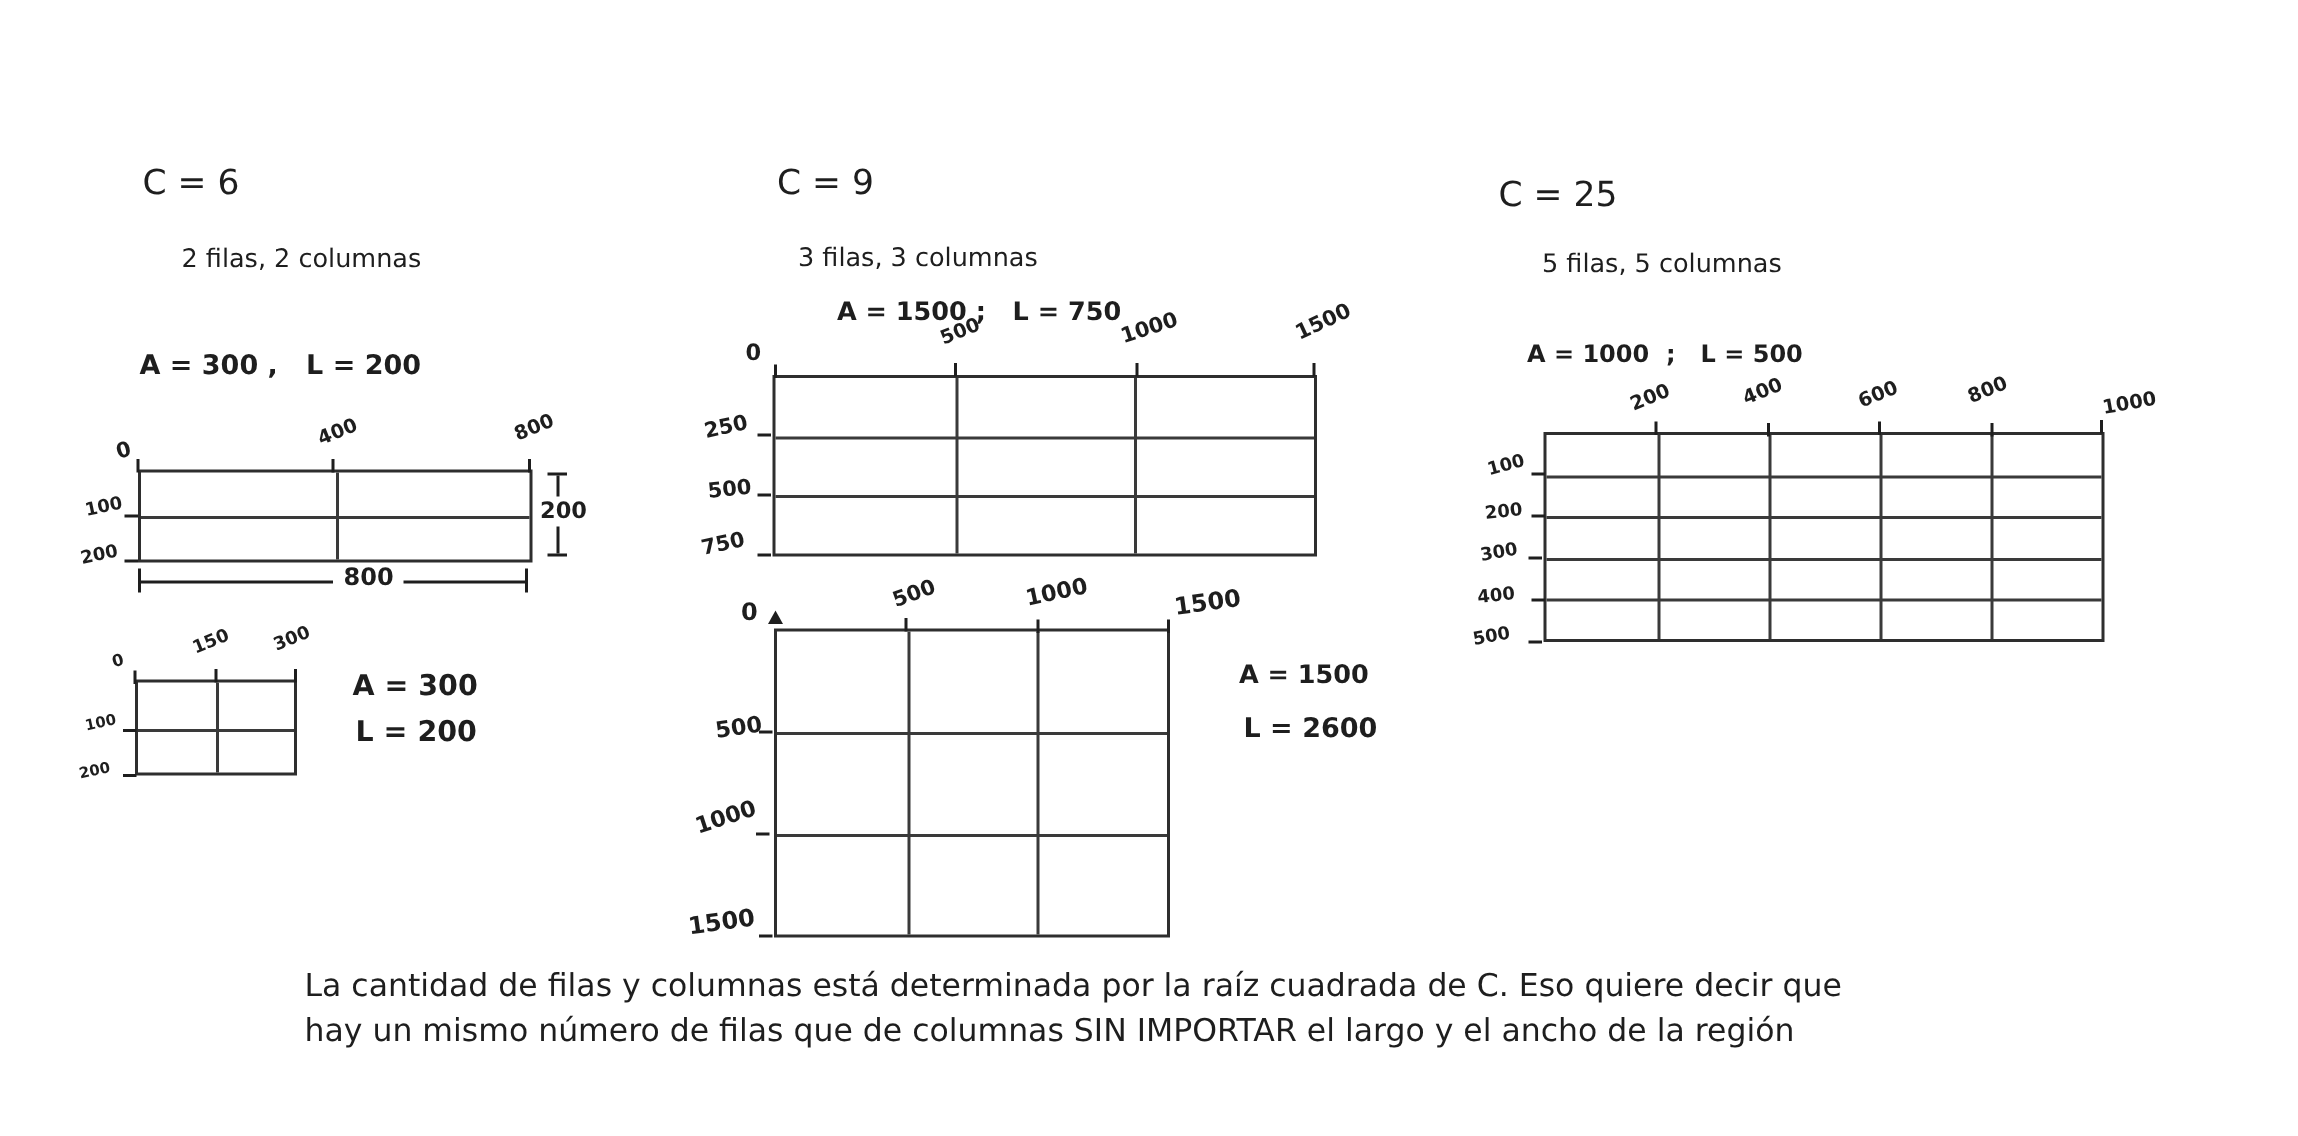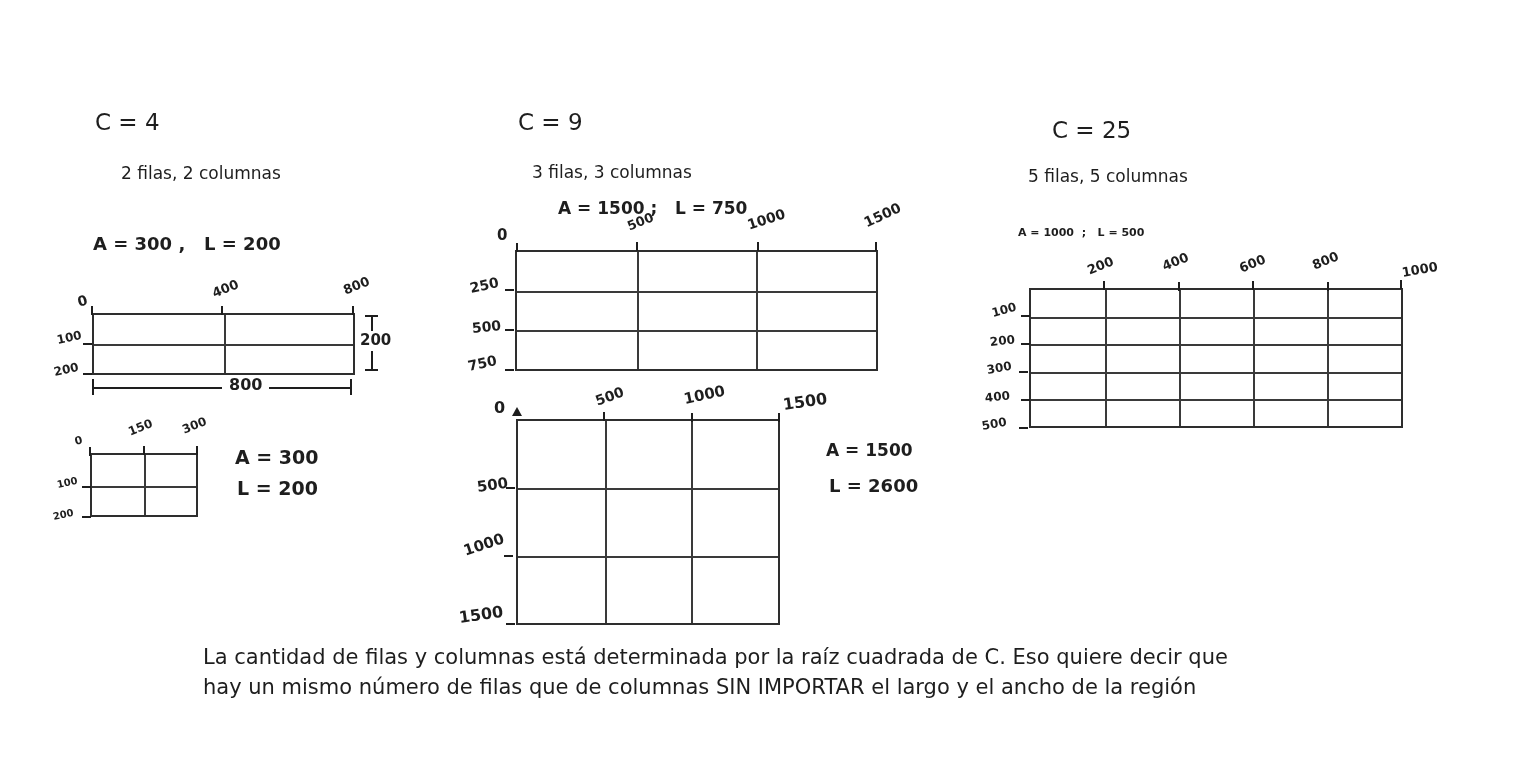--- a/index.html
+++ b/index.html
@@ -30,21 +30,21 @@
   .sub { font-size:17px; }
   .params { font-size:18px; font-weight:bold; }
   .footer { font-size:21px; }
 </style>
 </head>
 <body>
 
 <div class="page">
 
 
-  <div class="lbl heading" style="left:95px;top:110px">C = 4</div>
+  <div class="lbl heading" style="left:95px;top:110px">C = 6</div>
   <div class="lbl sub" style="left:121px;top:164px">2 filas, 2 columnas</div>
   <div class="lbl params" style="left:93px;top:234px">A = 300 ,   L = 200</div>
 
   <div class="grid-box" style="left:92px;top:313px;width:263px;height:62px">
     <div class="vline" style="left:50%"></div>
     <div class="hline" style="top:50%"></div>
   </div>
   <i class="tkv" style="left:91px;top:306px"></i>
   <i class="tkv" style="left:221px;top:306px"></i>
   <i class="tkv" style="left:352px;top:306px"></i>
@@ -125,23 +125,23 @@
   <div class="lbl num" style="left:494px;top:399px;font-size:16px">0</div>
   <div class="lbl num rot" style="left:596px;top:394px;font-size:14px;transform:rotate(-20deg)">500</div>
   <div class="lbl num rot" style="left:684px;top:391px;font-size:15px;transform:rotate(-12deg)">1000</div>
   <div class="lbl num rot" style="left:783px;top:396px;font-size:16px;transform:rotate(-8deg)">1500</div>
   <div class="lbl num rot" style="left:477px;top:479px;font-size:15px;transform:rotate(-8deg)">500</div>
   <div class="lbl num rot" style="left:464px;top:543px;font-size:15px;transform:rotate(-18deg)">1000</div>
   <div class="lbl num rot" style="left:459px;top:609px;font-size:16px;transform:rotate(-8deg)">1500</div>
   <div class="lbl num" style="left:826px;top:441px;font-size:17px">A = 1500</div>
   <div class="lbl num" style="left:829px;top:476px;font-size:18px">L = 2600</div>
 
-  <div class="lbl heading" style="left:1052px;top:118px">C = 25</div>
+  <div class="lbl heading" style="left:999px;top:118px">C = 25</div>
   <div class="lbl sub" style="left:1028px;top:167px">5 filas, 5 columnas</div>
-  <div class="lbl params" style="left:1018px;top:227px;font-size:11px">A = 1000  ;   L = 500</div>
+  <div class="lbl params" style="left:1018px;top:227px;font-size:16px">A = 1000  ;   L = 500</div>
 
   <div class="grid-box" style="left:1029px;top:288px;width:374px;height:140px">
     <div class="vline" style="left:20%"></div>
     <div class="vline" style="left:40%"></div>
     <div class="vline" style="left:60%"></div>
     <div class="vline" style="left:80%"></div>
     <div class="hline" style="top:20%"></div>
     <div class="hline" style="top:40%"></div>
     <div class="hline" style="top:60%"></div>
     <div class="hline" style="top:80%"></div>

